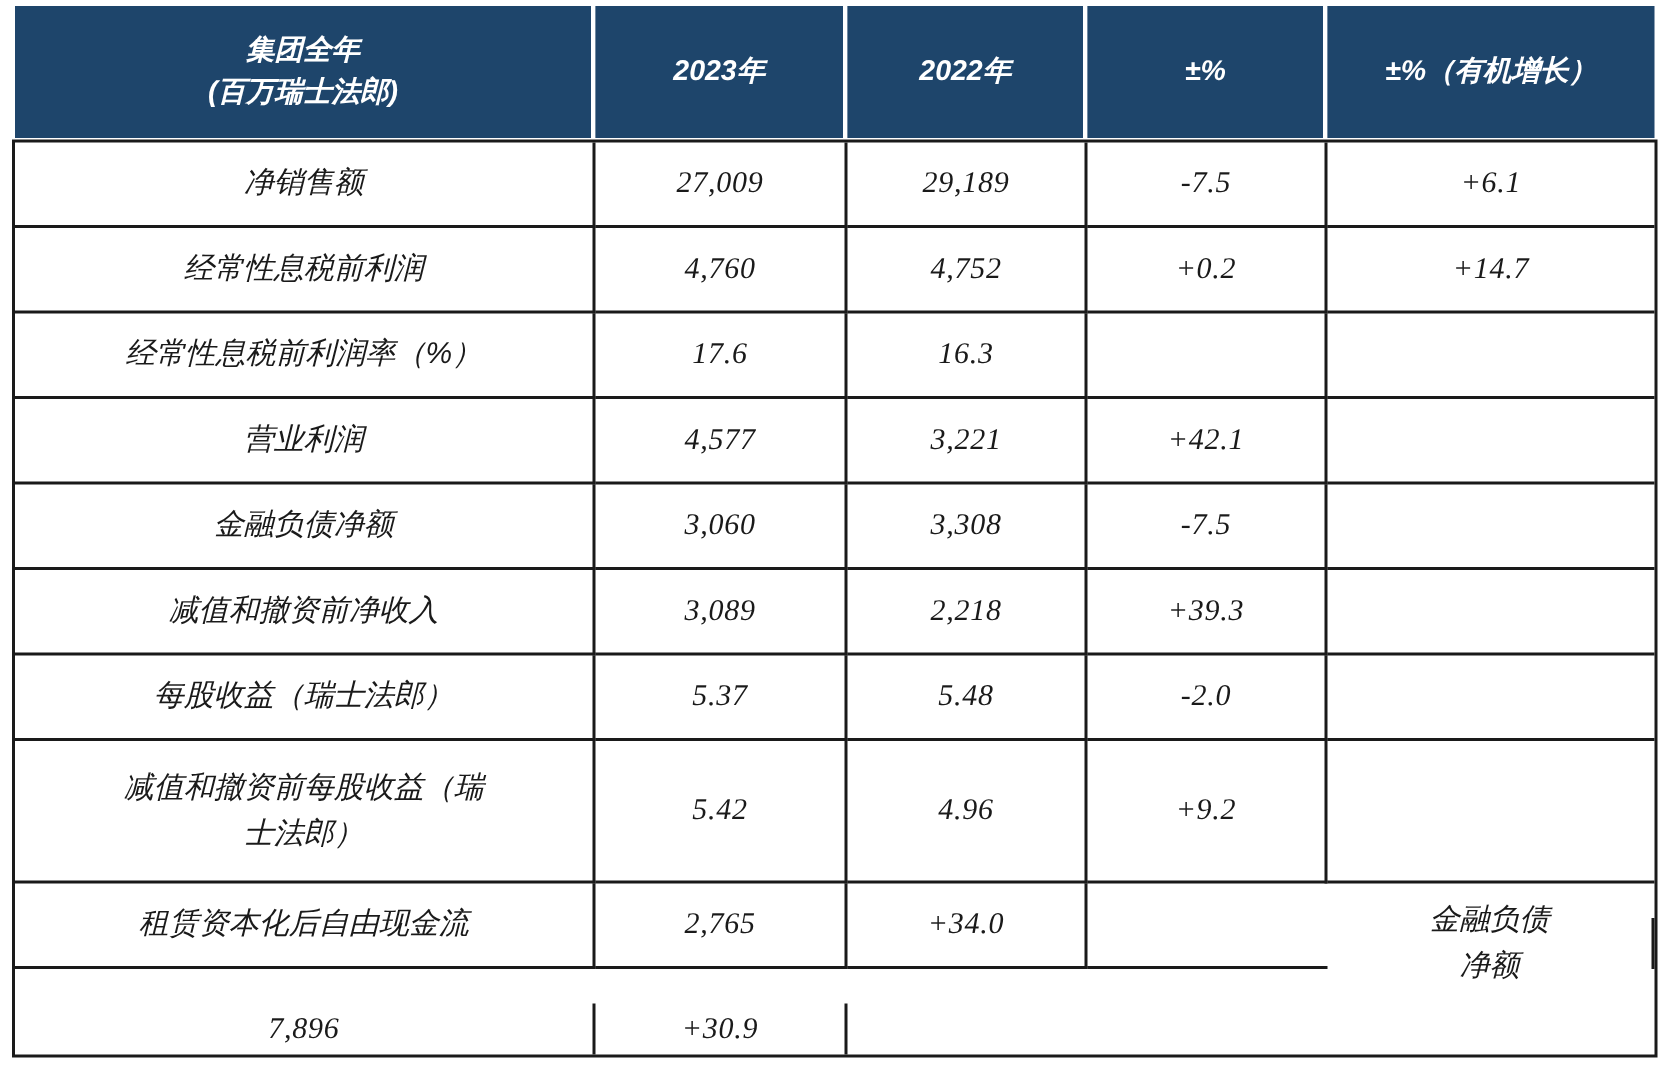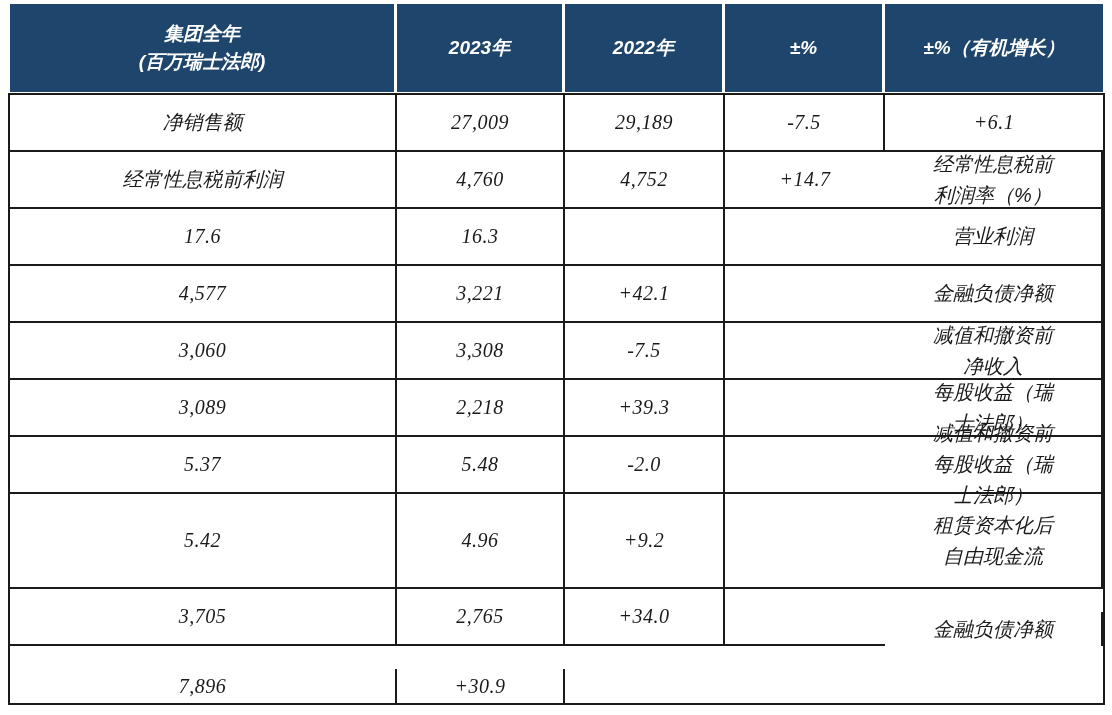--- a/index.html
+++ b/index.html
@@ -64,21 +64,21 @@
     align-items: center;
     justify-content: center;
     text-align: center;
     color: #1a1a1a;
   }
   .td.last-col { border-right: none; }
   .td.bb0 { border-bottom: none; margin-top: 23px; }
   .lbl {
     font-size: 20px;
     line-height: 1.55;
-    padding: 0 44px;
+    padding: 0 64px;
   }
   .num {
     font-family: "Liberation Serif", "DejaVu Serif", serif;
     font-size: 20px;
     letter-spacing: 0.5px;
   }
 </style>
 </head>
 <body>
 
@@ -98,20 +98,21 @@
 
       <div class="td lbl">净销售额</div>
       <div class="td num">27,009</div>
       <div class="td num">29,189</div>
       <div class="td num">-7.5</div>
       <div class="td num last-col">+6.1</div>
 
       <div class="td lbl">经常性息税前利润</div>
       <div class="td num">4,760</div>
       <div class="td num">4,752</div>
+      <div class="td num">+0.2</div>
       <div class="td num last-col">+14.7</div>
 
       <div class="td lbl">经常性息税前利润率（%）</div>
       <div class="td num">17.6</div>
       <div class="td num">16.3</div>
       <div class="td num"></div>
       <div class="td num last-col"></div>
 
       <div class="td lbl">营业利润</div>
       <div class="td num">4,577</div>
@@ -137,21 +138,20 @@
       <div class="td num">-2.0</div>
       <div class="td num last-col"></div>
 
       <div class="td lbl">减值和撤资前每股收益（瑞士法郎）</div>
       <div class="td num">5.42</div>
       <div class="td num">4.96</div>
       <div class="td num">+9.2</div>
       <div class="td num last-col"></div>
 
       <div class="td lbl">租赁资本化后自由现金流</div>
-      <div class="td num">3,705</div>
       <div class="td num">2,765</div>
       <div class="td num">+34.0</div>
       <div class="td num last-col"></div>
 
       <div class="td lbl bb0">金融负债净额</div>
       <div class="td num bb0">7,896</div>
       <div class="td num bb0">+30.9</div>
       <div class="td num bb0 last-col"></div>
     </div>
 

